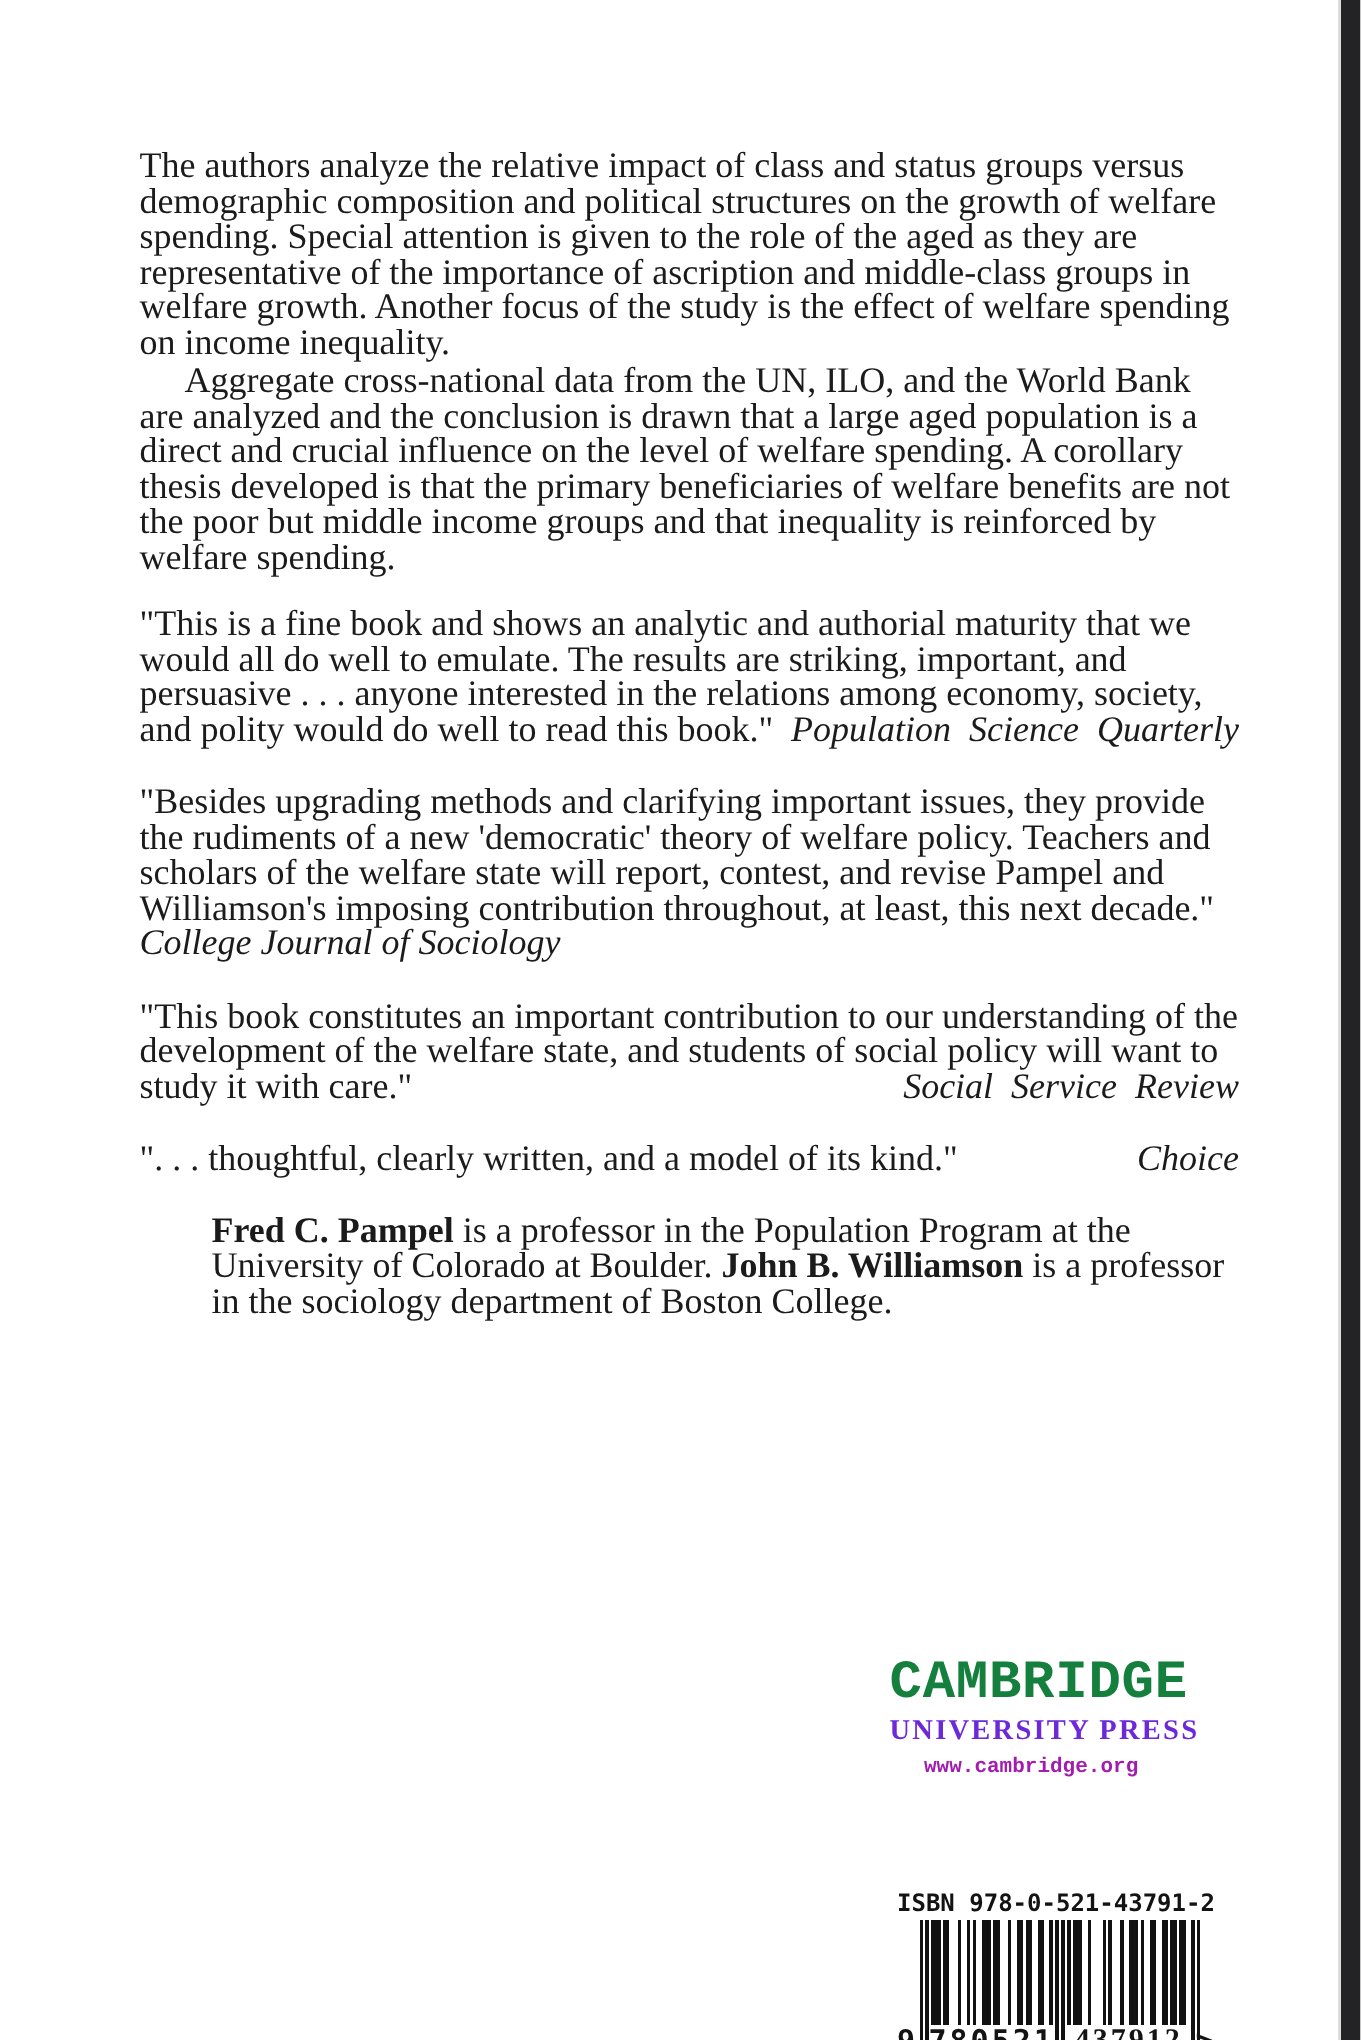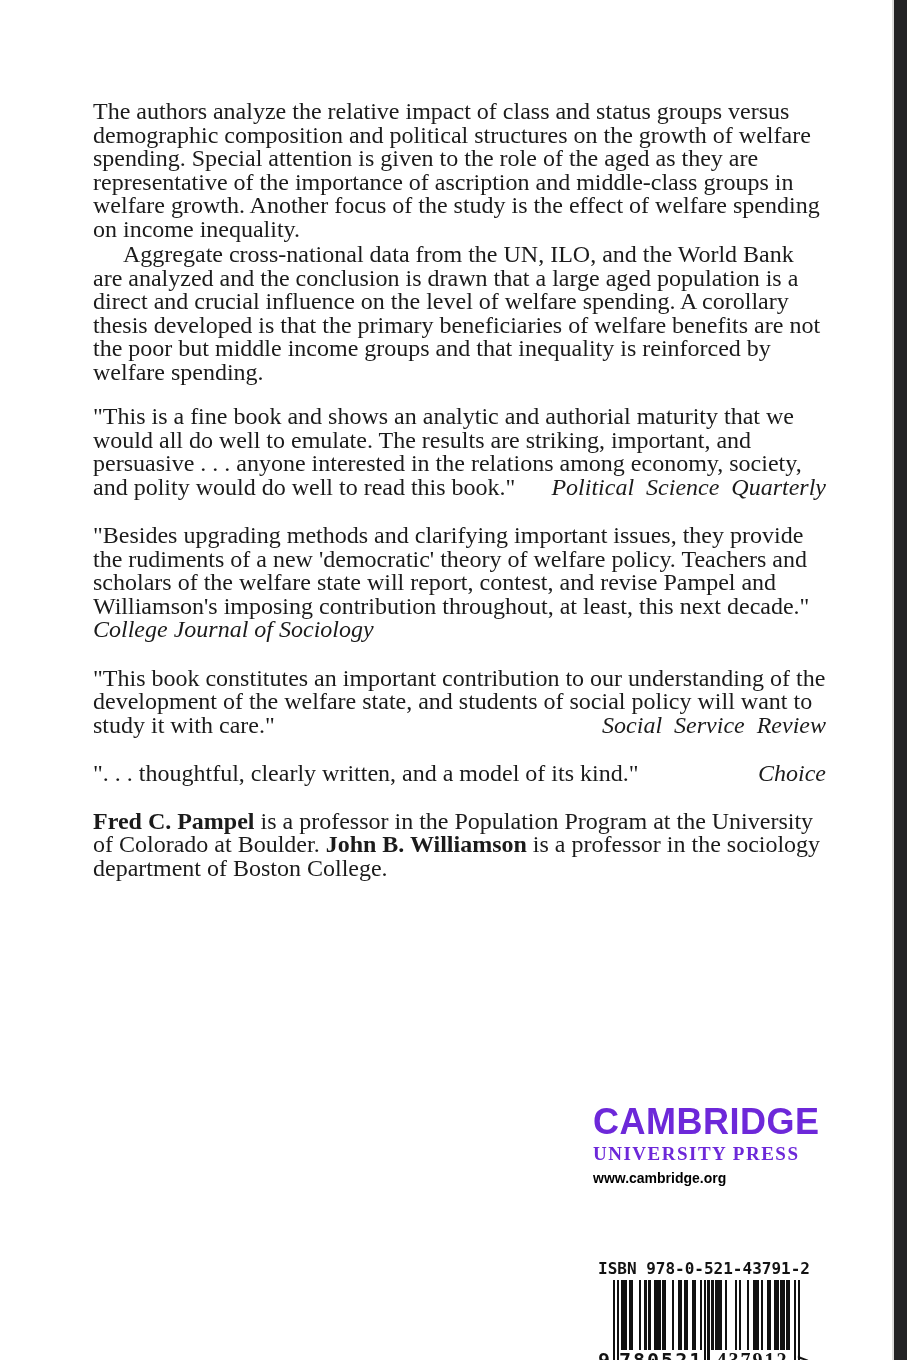--- a/index.html
+++ b/index.html
@@ -48,55 +48,56 @@
   .indent { text-indent: 30px; margin-top: 2px; }
   .blk1 { margin-top: 21px; }
   .blk  { margin-top: 25px; }
   .clearfix::after { content: ""; display: block; clear: both; }
   .attrib {
     float: right;
     font-style: italic;
     word-spacing: 6px;
   }
   .inline-attrib { font-style: italic; }
-  .bio { margin-top: 24px; }
+  .bio { margin-top: 24px; margin-left: 48px; }
   .bio b { font-weight: 700; }
 
   .publisher {
     position: absolute;
     left: 593px;
     top: 1104px;
     width: 270px;
   }
   .cambridge {
-    font-family: Liberation Sans, sans-serif;
+    font-family: Liberation Mono, monospace;
     font-weight: 700;
     font-size: 36px;
     line-height: 36px;
     letter-spacing: 0.5px;
-    color: #6d28d9;
+    color: #15803d;
     white-space: nowrap;
   }
   .univpress {
     font-family: "Liberation Serif", serif;
     font-weight: 700;
     font-size: 19px;
     line-height: 21px;
     letter-spacing: 1.5px;
     margin-top: 3px;
     color: #6d28d9;
     white-space: nowrap;
   }
   .website {
-    font-family: Liberation Sans, sans-serif;
+    font-family: Liberation Mono, monospace;
     font-weight: 700;
     font-size: 14px;
     line-height: 18px;
     margin-top: 5px;
-    color: #000000;
+    color: #a21caf;
+    margin-left: 23px;
   }
 
   .barcode-block {
     position: absolute;
     left: 598px;
     top: 1260px;
     width: 220px;
   }
   .isbn-line {
     font-family: "DejaVu Sans Mono", monospace;
@@ -135,21 +136,21 @@
 <body>
 
 <div class="page">
 
   <div class="content">
     <p class="body-par">The authors analyze the relative impact of class and status groups versus demographic composition and political structures on the growth of welfare spending. Special attention is given to the role of the aged as they are representative of the importance of ascription and middle-class groups in welfare growth.  Another focus of the study is the effect of welfare spending on income inequality.</p>
     <p class="body-par indent">Aggregate cross-national data from the UN, ILO, and the World Bank are analyzed and the conclusion is drawn that a large aged population is a direct and crucial influence on the level of welfare spending. A corollary thesis developed is that the primary beneficiaries of welfare benefits are not the poor but middle income groups and that inequality is reinforced by welfare spending.</p>
 
     <p class="body-par blk1 clearfix">
       <span>"This is a fine book and shows an analytic and authorial maturity that we would all do well to emulate. The results are striking, important, and persuasive . . . anyone interested in the relations among economy, society, and polity would do well to read this book."</span>
-      <span class="attrib">Political Science Quarterly</span>
+      <span class="attrib">Population Science Quarterly</span>
     </p>
 
     <p class="body-par blk">
       <span>"Besides upgrading methods and clarifying important issues, they provide the rudiments of a new 'democratic' theory of welfare policy. Teachers and scholars of the welfare state will report, contest, and revise Pampel and Williamson's imposing contribution throughout, at least, this next decade."</span>
       <span class="inline-attrib">College Journal of Sociology</span>
     </p>
 
     <p class="body-par blk clearfix">
       <span>"This book constitutes an important contribution to our understanding of the development of the welfare state, and students of social policy will want to study it with care."</span>
       <span class="attrib">Social Service Review</span>

